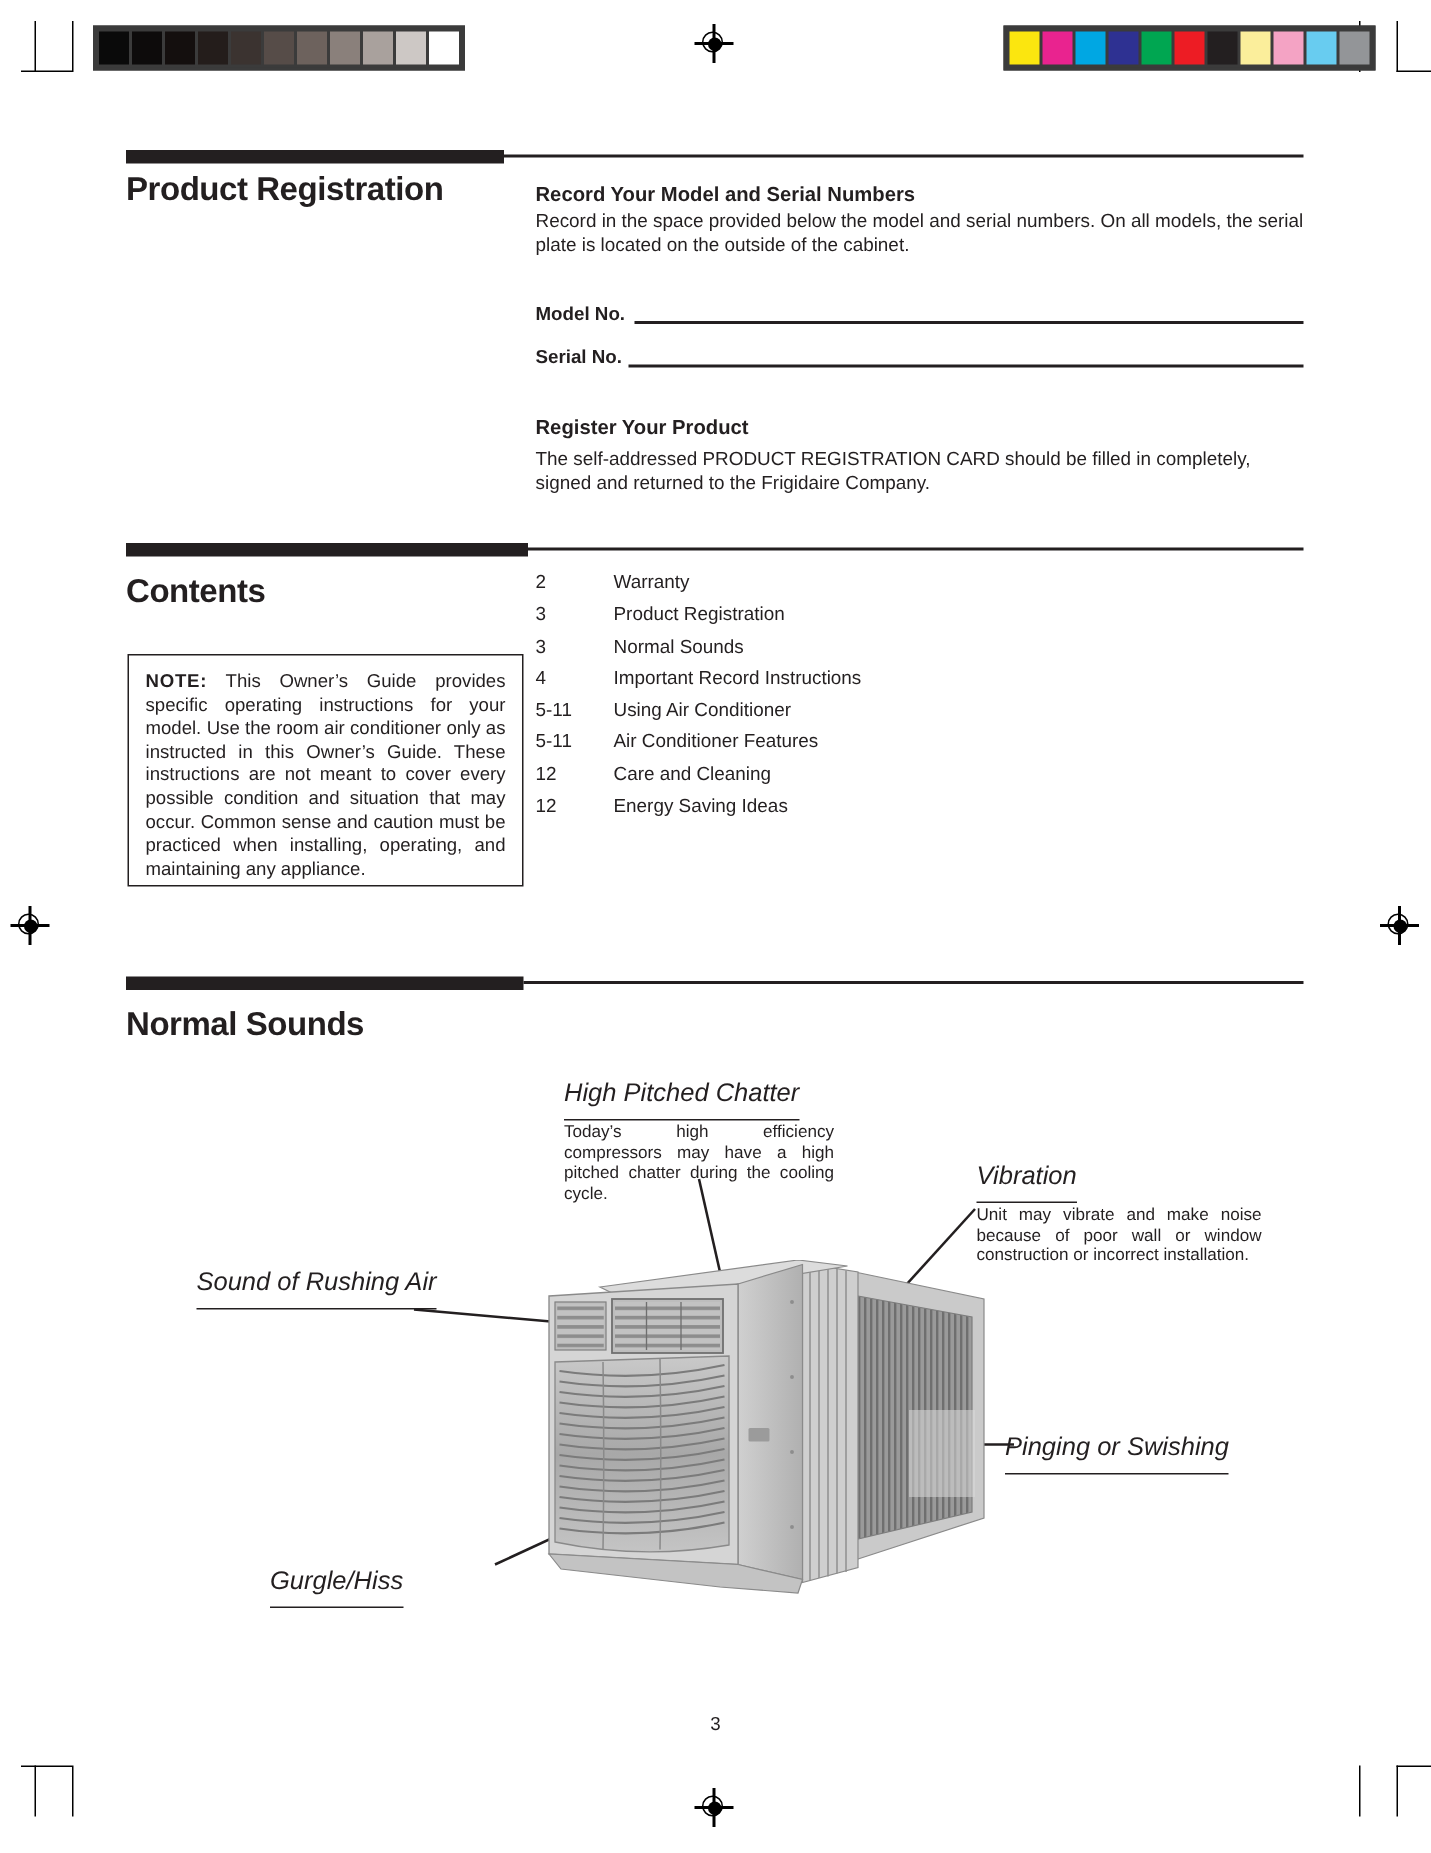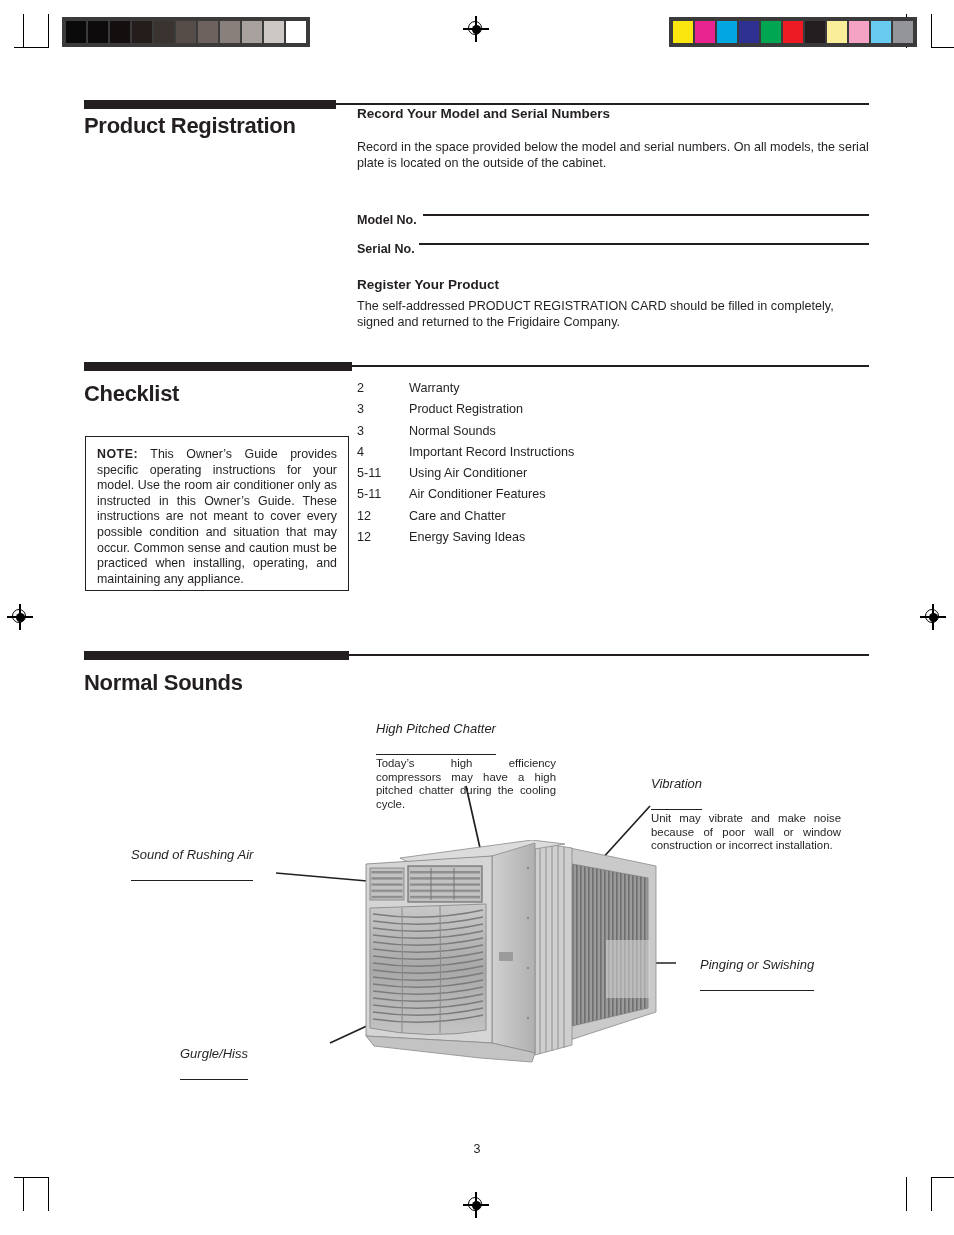--- a/index.html
+++ b/index.html
@@ -65,21 +65,21 @@
     color:#231f20;
   }
   .body-text {
     position:absolute;
     font-size:12.6px; line-height:15.5px;
     color:#231f20;
   }
 
   
   .field-label {
-    position:absolute; font-size:12.5px; font-weight:bold;margin-top:11px;
+    position:absolute; font-size:12.5px; font-weight:bold;
   }
   .field-rule { position:absolute; height:1.5px; background:#231f20; }
 
   
   .toc { position:absolute; }
   .toc-row { display:flex; height:21.3px; align-items:flex-start; }
   .toc-page { width:52px; font-size:12.6px; }
   .toc-label { font-size:12.6px; }
 
   .note-box {
@@ -92,24 +92,24 @@
     margin:0;
     font-size:12.4px;
     line-height:15.6px;
     text-align:justify;
   }
   .note-box b { font-weight:bold; letter-spacing:0.5px; }
 
   
   .callout { position:absolute; }
   .callout .c-title {
-    font-size:13px; font-style:italic;
+    font-size:17px; font-style:italic;
     border-bottom:1px solid #231f20;
     display:inline-block;
-    padding-bottom:18px;
+    padding-bottom:7px;
     margin-bottom:2px;
     white-space:nowrap;
   }
   .callout .c-body {
     font-size:11.4px; line-height:13.6px;
     text-align:justify;
   }
 
   
   .page-num {
@@ -181,36 +181,36 @@
     <div class="hb"></div>
     <div class="ring"></div>
     <div class="dot"></div>
 </div>
 
 <div class="rule-thick" style="left:84px; top:100px; width:252px;"></div>
 <div class="rule-thin" style="left:336px; top:103px; width:533px;"></div>
 
 <h1 class="sec-title" style="left:84px; top:113px; margin:0;">Product Registration</h1>
 
-<div class="sub-head" style="left:357px; top:106px;">Record Your Model and Serial Numbers</div>
+<div class="sub-head" style="left:357px; top:122px;">Record Your Model and Serial Numbers</div>
 <div class="body-text" style="left:357px; top:140px; width:515px;">Record in the space provided below the model and serial numbers. On all models, the serial plate is located on the outside of the cabinet.</div>
 
 <div class="field-label" style="left:357px; top:202px;">Model No.</div>
 <div class="field-rule" style="left:423px; top:214px; width:446px;"></div>
 
 <div class="field-label" style="left:357px; top:231px;">Serial No.</div>
 <div class="field-rule" style="left:419px; top:243px; width:450px;"></div>
 
 <div class="sub-head" style="left:357px; top:277px;">Register Your Product</div>
 <div class="body-text" style="left:357px; top:299px; width:515px;">The self-addressed PRODUCT REGISTRATION CARD should be filled in completely, signed and returned to the Frigidaire Company.</div>
 
 <div class="rule-thick" style="left:84px; top:362px; width:268px;"></div>
 <div class="rule-thin" style="left:352px; top:365px; width:517px;"></div>
 
-<h1 class="sec-title" style="left:84px; top:381px; margin:0;">Checklist</h1>
+<h1 class="sec-title" style="left:84px; top:381px; margin:0;">Contents</h1>
 
 <div class="toc" id="toc-list" style="left:357px; top:381px; width:400px;">
     <div class="toc-row">
       <span class="toc-page">2</span>
       <span class="toc-label">Warranty</span>
     </div>
     <div class="toc-row">
       <span class="toc-page">3</span>
       <span class="toc-label">Product Registration</span>
     </div>
@@ -225,21 +225,21 @@
     <div class="toc-row">
       <span class="toc-page">5-11</span>
       <span class="toc-label">Using Air Conditioner</span>
     </div>
     <div class="toc-row">
       <span class="toc-page">5-11</span>
       <span class="toc-label">Air Conditioner Features</span>
     </div>
     <div class="toc-row">
       <span class="toc-page">12</span>
-      <span class="toc-label">Care and Chatter</span>
+      <span class="toc-label">Care and Cleaning</span>
     </div>
     <div class="toc-row">
       <span class="toc-page">12</span>
       <span class="toc-label">Energy Saving Ideas</span>
     </div>
   </div>
 
 <div class="note-box" style="left:85px; top:436px; width:264px; height:155px;">
   <p><b>NOTE:</b><span> This Owner’s Guide provides specific operating instructions for your model. Use the room air conditioner only as instructed in this Owner’s Guide. These instructions are not meant to cover every possible condition and situation that may occur. Common sense and caution must be practiced when installing, operating, and maintaining any appliance.</span></p>
 </div>
@@ -362,21 +362,21 @@
 
 <div class="callout" style="left:651px; top:774px; width:190px;">
   <div class="c-title">Vibration</div>
   <div class="c-body">Unit may vibrate and make noise because of poor wall or window construction or incorrect installation.</div>
 </div>
 
 <div class="callout" style="left:131px; top:845px; width:157px;">
   <div class="c-title">Sound of Rushing Air</div>
 </div>
 
-<div class="callout" style="left:700px; top:955px; width:150px;">
+<div class="callout" style="left:670px; top:955px; width:150px;">
   <div class="c-title">Pinging or Swishing</div>
 </div>
 
 <div class="callout" style="left:180px; top:1044px; width:212px;">
   <div class="c-title">Gurgle/Hiss</div>
 </div>
 
 <div class="page-num" style="left:457px; top:1142px;">3</div>
 
 <div class="crop-h" style="left:14px; top:1177px; width:34px;"></div>

